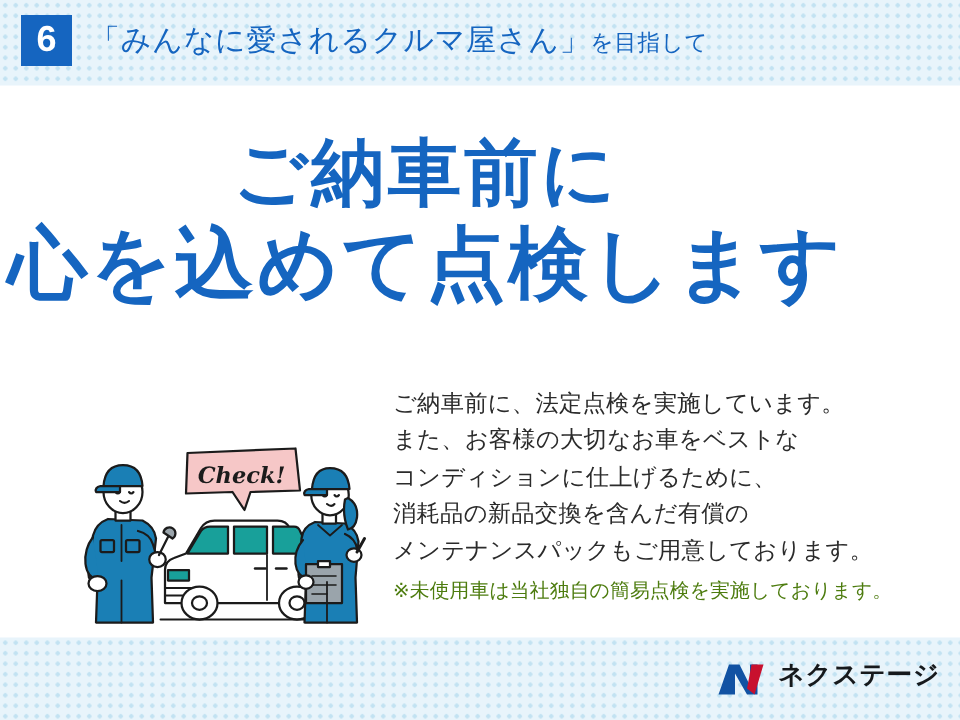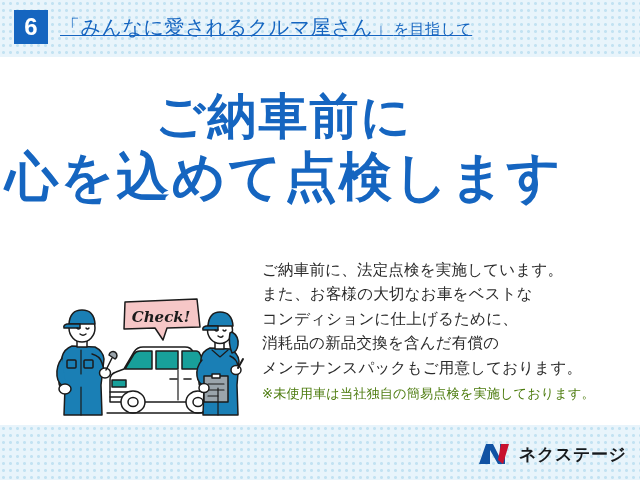--- a/index.html
+++ b/index.html
@@ -58,21 +58,20 @@
     align-items: center;
     justify-content: center;
     font-family: "Liberation Sans", sans-serif;
     letter-spacing: 0;
   }
   #header-text {
     margin-left: 12px;
     color: #1565c0;
     white-space: nowrap;
     line-height: 1;
-    text-decoration: underline;
   }
   #header-main {
     font-size: 20px;
     letter-spacing: 0.5px;
   }
   #header-suffix {
     font-size: 15px;
     letter-spacing: 0.5px;
   }
 
@@ -123,21 +122,20 @@
     height: 135px;
     text-decoration: underline;
   }
 
   
   #brand-logo {
     position: absolute;
     left: 478px;
     top: 441px;
     display: flex;
-    align-items: center;
     height: 26px;
   }
   #brand-mark { width: 34px; height: 24px; display: block; }
   #brand-name {
     margin-left: 7px;
     font-size: 17px;
     font-weight: bold;
     color: #16191c;
     letter-spacing: 0.6px;
     line-height: 1;

